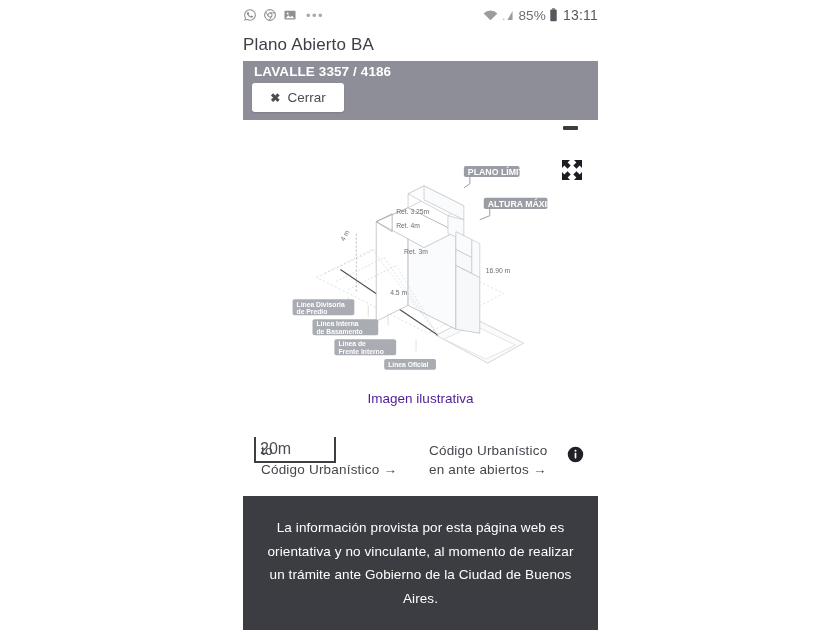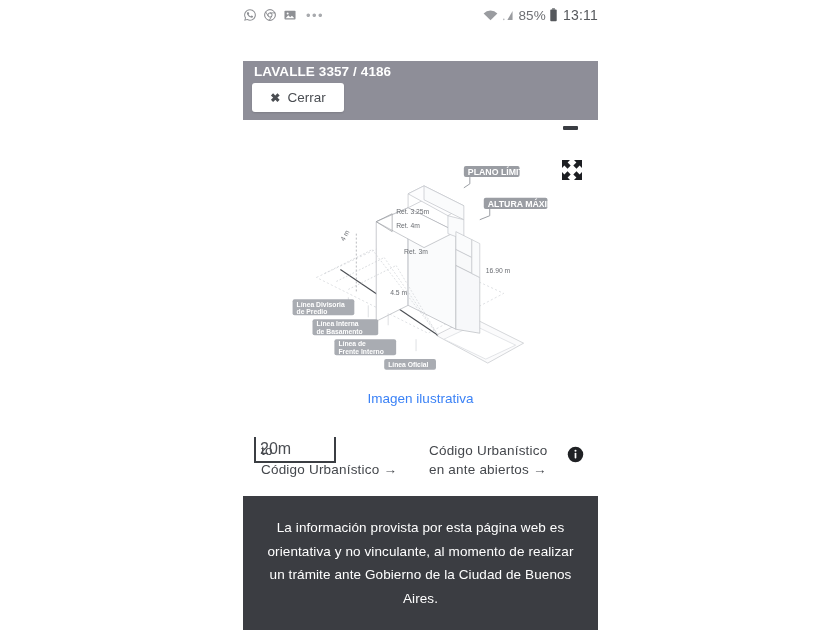--- a/index.html
+++ b/index.html
@@ -127,21 +127,21 @@
   }
   .diagram svg { display: block; }
 
   .caption {
     position: absolute;
     left: 243px;
     top: 391px;
     width: 355px;
     text-align: center;
     font-size: 13.5px;
-    color: #3b82f6;
+    color: #4c1d95;
   }
 
   
   .links {
     position: absolute;
     left: 243px;
     top: 436px;
     width: 355px;
     height: 48px;
   }
@@ -253,20 +253,21 @@
       <span class="sicon">
         <svg width="9" height="14" viewBox="0 0 12 20">
           <rect x="4" y="0.5" width="4" height="1.8" fill="#55585c"></rect>
           <rect x="1.4" y="2.3" width="9.2" height="16.5" rx="1.3" fill="#55585c"></rect>
         </svg>
       </span>
       <span class="clock">13:11</span>
     </div>
   </div>
 
+  <div class="page-title">Plano Abierto BA</div>
 
   <div class="addr-bar">
     <div class="addr-text">LAVALLE 3357 / 4186</div>
     <div class="close-btn">
       <span class="close-x">✖</span>
       <span>Cerrar</span>
     </div>
   </div>
 
   <div class="zoom-minus"></div>

